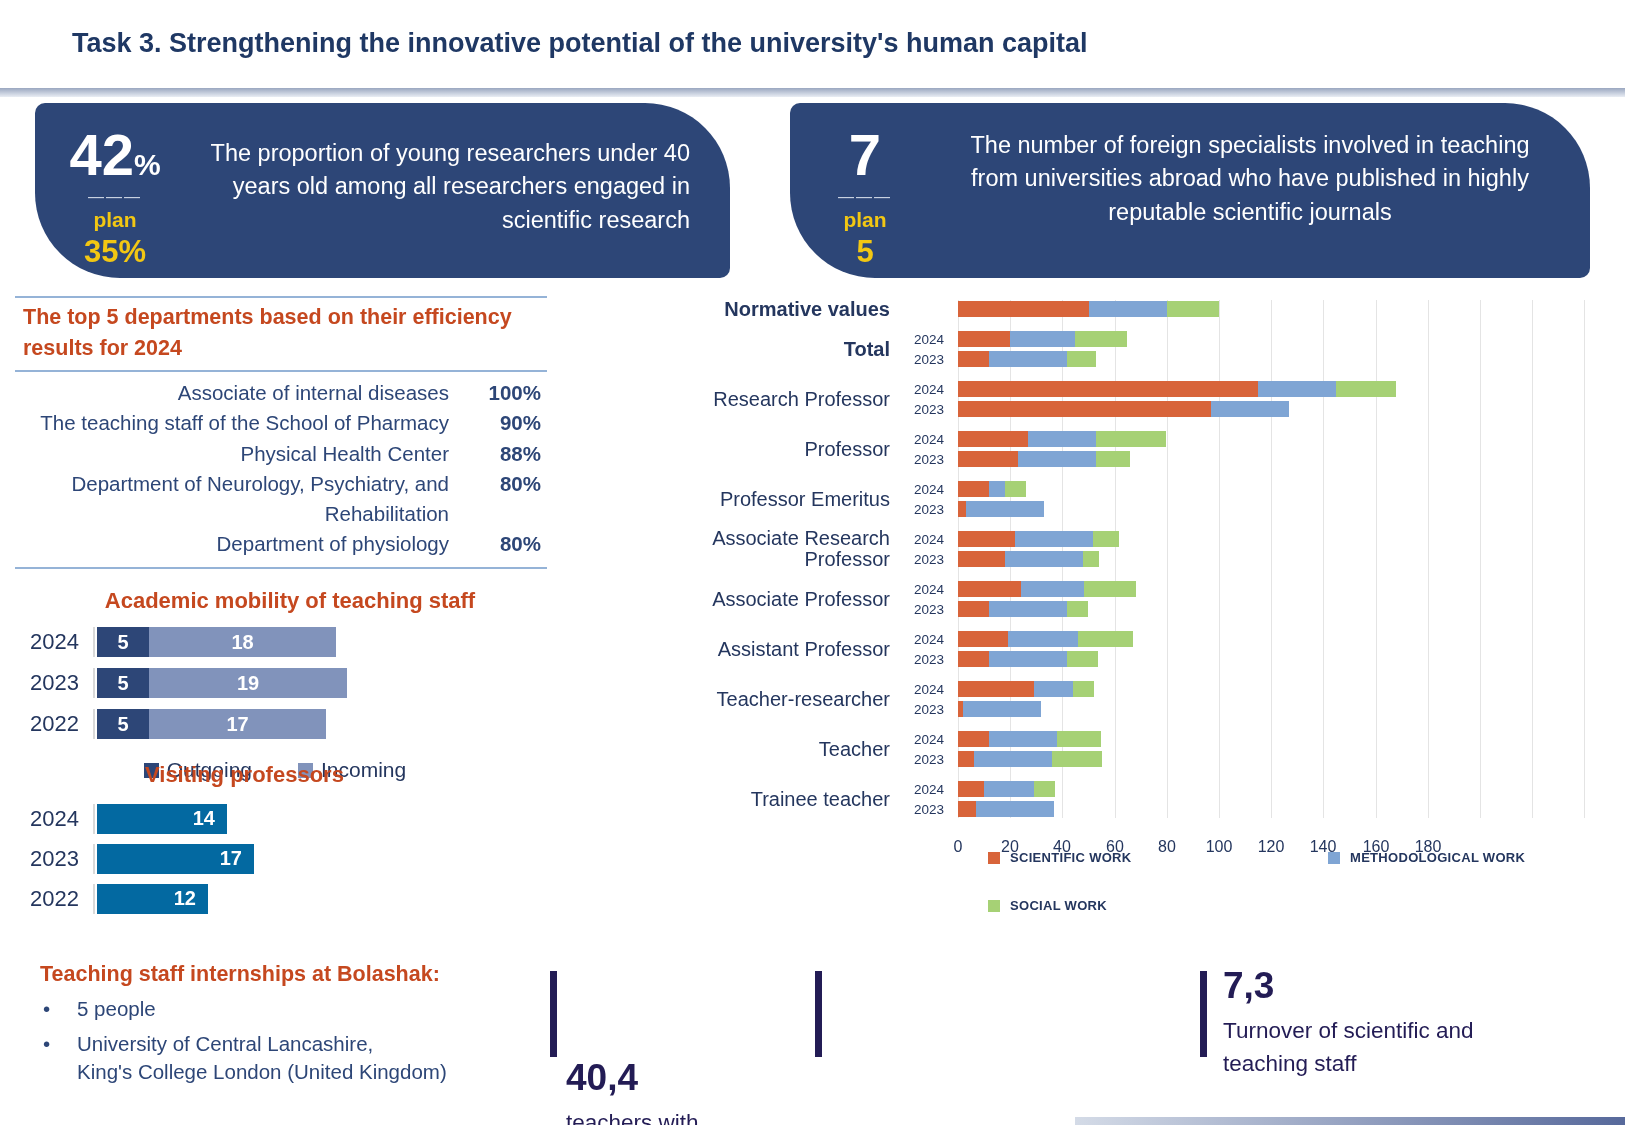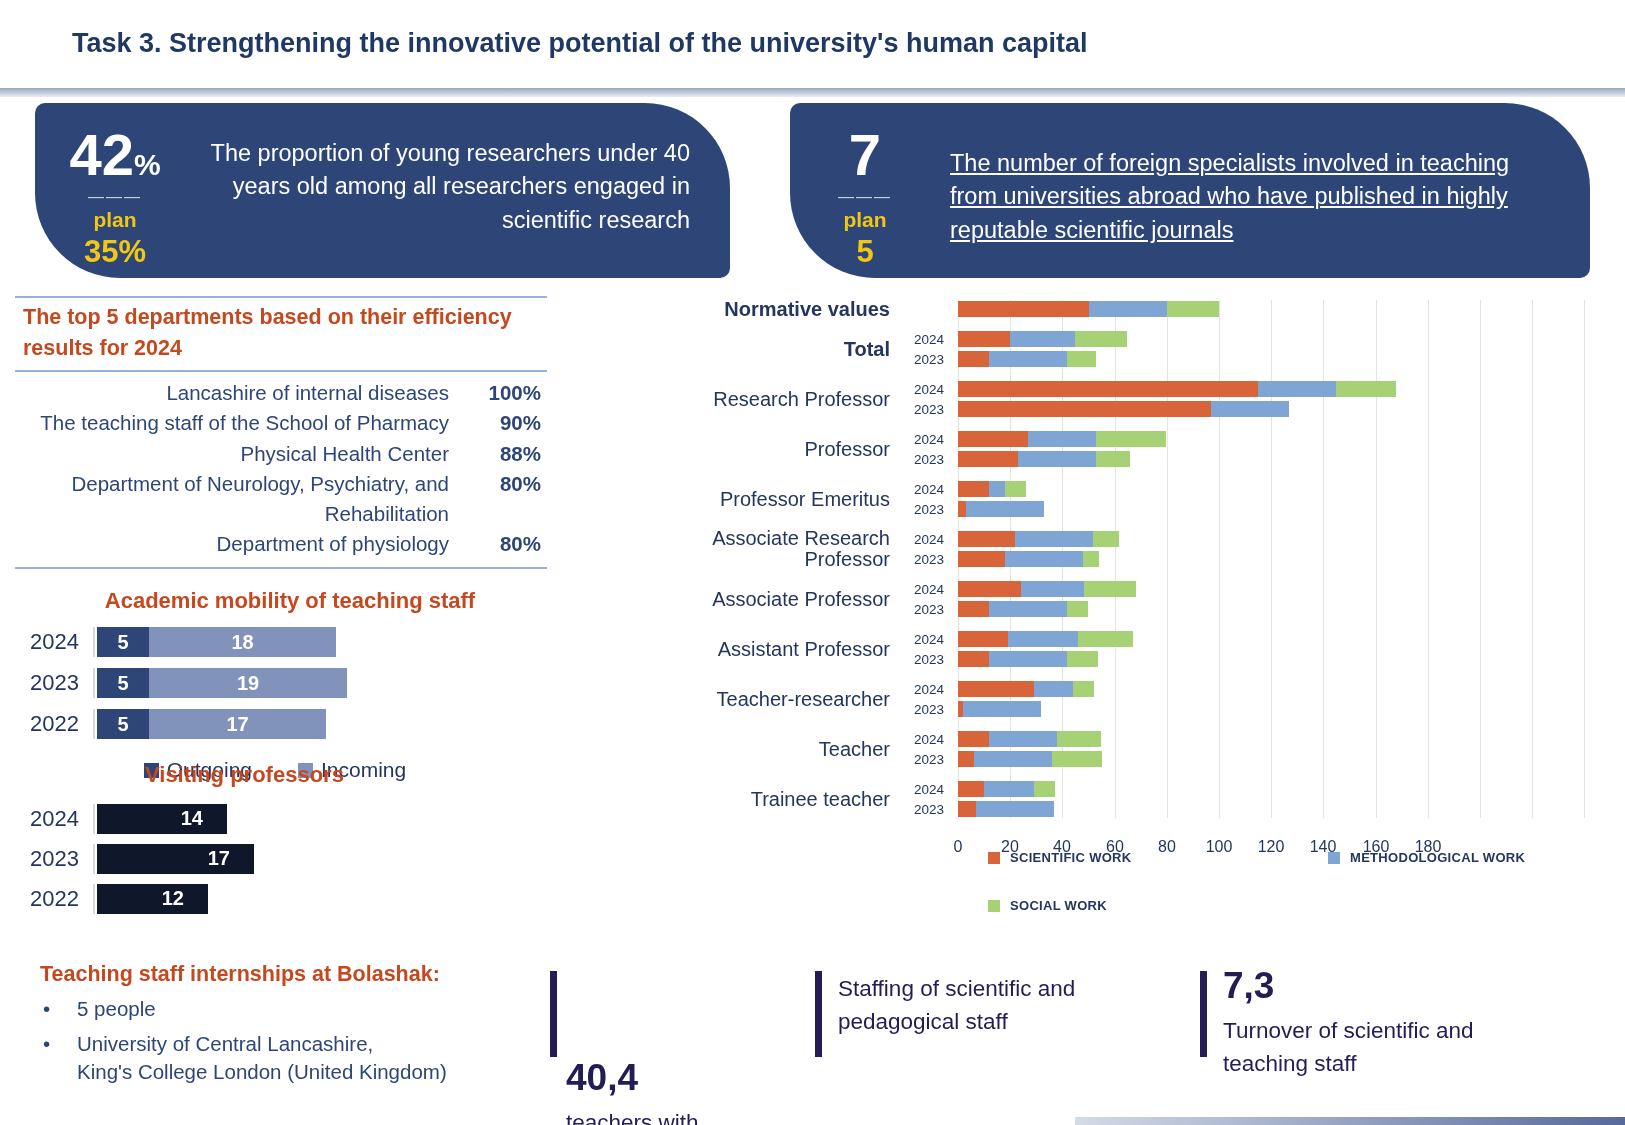--- a/index.html
+++ b/index.html
@@ -17,21 +17,21 @@
   
   .kpi-card { background:#2d4677; color:#fff; border-radius:10px 85px 10px 85px; display:flex; }
   .kpi-left { width:160px; padding-top:22px; text-align:center; flex:none; }
   .kpi-value { font-size:58px; font-weight:bold; line-height:1.05; }
   .kpi-value .pct { font-size:30px; }
   .kpi-dash { color:#cdd5e4; font-size:16px; letter-spacing:2px; margin-top:2px; }
   .kpi-plan { color:#f2c713; font-weight:bold; font-size:21px; margin-top:2px; }
   .kpi-plan-value { color:#f2c713; font-weight:bold; font-size:31px; margin-top:2px; }
   .kpi-desc { flex:1; font-size:23.5px; line-height:1.42; padding:34px 40px 0 10px; }
   .kpi-desc.right-align { text-align:right; }
-  .kpi-desc.center-align { text-align:left; padding-top:44px;text-decoration:underline; }
+  .kpi-desc.center-align { text-align:center; padding-top:26px; }
 
   
   .dept-table { left:15px; top:296px; width:532px; }
   .dept-table .rule { border-top:2px solid #95b3d7; }
   .dept-title { color:#c5481f; font-size:21.5px; font-weight:bold; line-height:1.45; padding:4px 0 6px 8px; }
   .dept-rows { padding:6px 0 8px 0; }
   .dept-row { display:flex; align-items:flex-start; color:#2d4677; font-size:20.5px; line-height:1.47; }
   .dept-row .nm { flex:1; text-align:right; padding-right:26px; }
   .dept-row .vl { width:72px; text-align:right; font-weight:bold; padding-right:6px; }
 
@@ -49,22 +49,22 @@
   .mob-legend { display:flex; justify-content:center; gap:46px; margin-top:16px; color:#24365e; font-size:21px; }
   .legend-item { display:flex; align-items:center; gap:8px; }
   .legend-swatch { width:15px; height:15px; display:inline-block; }
 
   
   .vis-wrap { left:15px; top:762px; width:520px; }
   .vis-title { padding-left:130px; }
   .vis-chart { margin-top:12px; }
   .vis-row { display:flex; align-items:center; height:37px; margin-bottom:3px; }
   .vis-bars { height:30px; border-left:2px solid #d9d9d9; padding-left:2px; display:flex; }
-  .vis-bar { background:#0f172a; color:#fff; font-weight:bold; font-size:20px;
-     display:flex; align-items:center; justify-content:flex-end; padding-right:24px; }
+  .vis-bar { background:#0369a1; color:#fff; font-weight:bold; font-size:20px;
+     display:flex; align-items:center; justify-content:flex-end; padding-right:12px; }
 
   
   .intern-wrap { left:15px; top:962px; width:520px; }
   .intern-title { font-size:21.5px; padding-left:25px; }
   .intern-list { margin-top:8px; color:#2d4677; font-size:20.5px; line-height:1.4; }
   .intern-item { display:flex; padding-left:28px; margin-top:6px; }
   .intern-item .bullet { width:34px; flex:none; }
   .intern-item .txt { white-space:pre-line; }
 
   
@@ -124,21 +124,21 @@
     </div>
     <div class="kpi-desc center-align">The number of foreign specialists involved in teaching from universities abroad who have published in highly reputable scientific journals</div>
   </div>
 
   <div class="abs dept-table">
     <div class="rule"></div>
     <div class="dept-title">The top 5 departments based on their efficiency results for 2024</div>
     <div class="rule"></div>
     <div class="dept-rows">
         <div class="dept-row">
-          <div class="nm">Lancashire of internal diseases</div>
+          <div class="nm">Associate of internal diseases</div>
           <div class="vl">100%</div>
         </div>
         <div class="dept-row">
           <div class="nm">The teaching staff of the School of Pharmacy</div>
           <div class="vl">90%</div>
         </div>
         <div class="dept-row">
           <div class="nm">Physical Health Center</div>
           <div class="vl">88%</div>
         </div>
@@ -484,22 +484,20 @@
     <div class="stat-bar"></div>
     <div class="stat-body">
       <div class="stat-value">40,4</div>
       <div class="stat-label">teachers with
 a degree</div>
     </div>
   </div>
   <div class="abs stat stat-2">
     <div class="stat-bar"></div>
     <div class="stat-body">
-      <div class="stat-label">Staffing of scientific and
-pedagogical staff</div>
     </div>
   </div>
   <div class="abs stat stat-3">
     <div class="stat-bar"></div>
     <div class="stat-body">
       <div class="stat-value">7,3</div>
       <div class="stat-label">Turnover of scientific and
 teaching staff</div>
     </div>
   </div>

